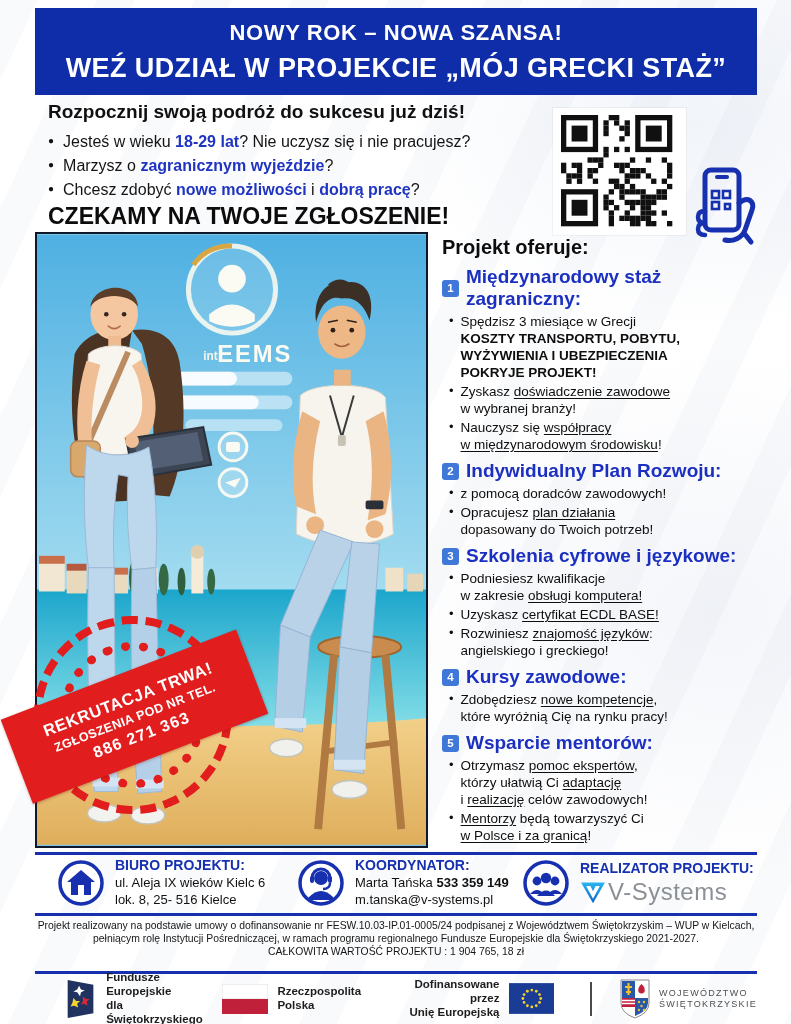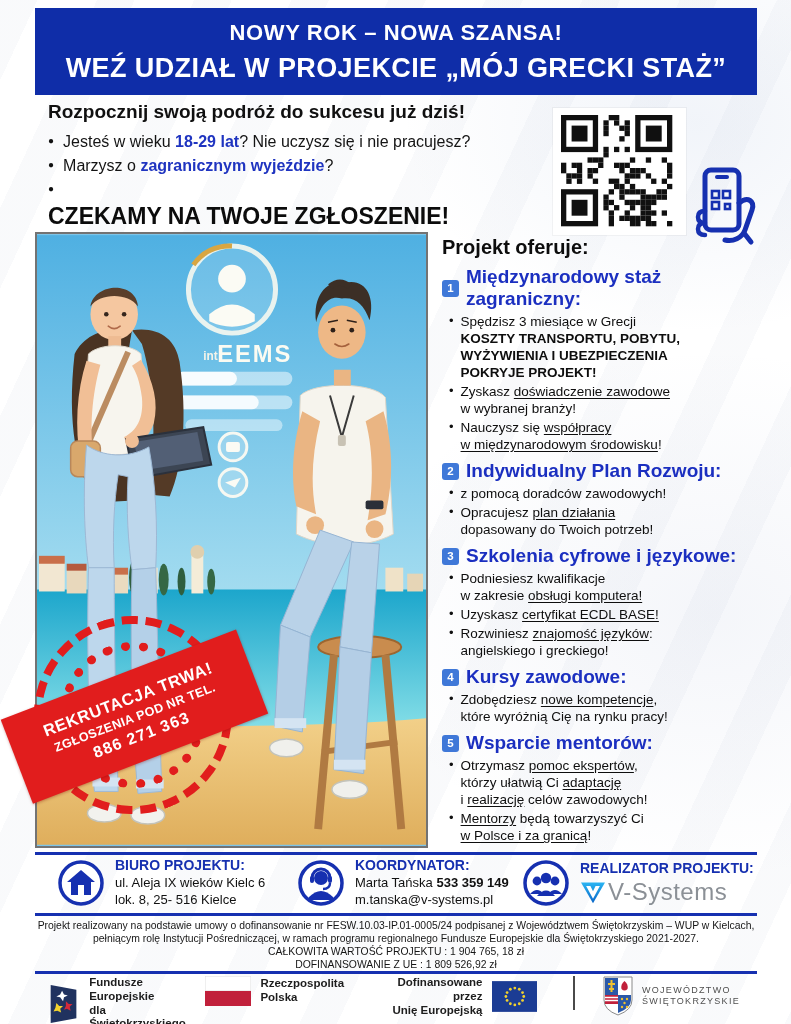--- a/index.html
+++ b/index.html
@@ -28,21 +28,21 @@
   .cta { position:absolute; left:48px; top:203px; font-size:23px; font-weight:800; color:#0c0c0c; z-index:2; }
 
   
   .qr-card { position:absolute; left:553px; top:108px; width:133px; height:127px; background:#fff;
     padding:5px; box-shadow:0 0 0 1px rgba(0,0,0,.04); z-index:2; }
   .qr-card svg { width:100%; height:100%; display:block; }
   .phone-wrap { position:absolute; left:681px; top:167px; width:86px; height:80px; z-index:2; }
   .phone-wrap svg { width:100%; height:100%; }
 
   
-  .illu { position:absolute; left:35px; top:232px; width:393px; height:616px; border:2px solid #737373; z-index:2; background:#7cc4e8; }
+  .illu { position:absolute; left:35px; top:232px; width:393px; height:616px; border:2px solid #0f172a; z-index:2; background:#7cc4e8; }
   .illu svg.scene { position:absolute; inset:0; width:100%; height:100%; }
 
   
   .stamp { position:absolute; left:-8px; top:374px; width:224px; height:240px; z-index:4; }
   .stamp-rot { position:absolute; inset:0; transform:rotate(-21deg); }
   .ring-outer { position:absolute; left:10px; top:6px; width:198px; height:198px; border:8px dashed #e11d1d; border-radius:50%; }
   .ring-dots { position:absolute; left:36px; top:32px; width:146px; height:146px; border:9px dotted #e11d1d; border-radius:50%; }
   .band { position:absolute; left:-16px; top:62px; width:252px; height:90px; background:#e11d1d;
     display:flex; flex-direction:column; align-items:center; justify-content:center; gap:3px;
     box-shadow:0 1px 3px rgba(120,0,0,.35); }
@@ -79,21 +79,21 @@
   .cline { font-size:13px; color:#111; line-height:1.3; }
   .cline b { font-weight:800; }
   .brandrow { display:flex; align-items:center; gap:2px; margin-top:1px; }
   .brandrow svg { width:26px; height:24px; }
   .brandname { font-size:24px; color:#8b9096; letter-spacing:.5px; }
 
   .fineprint { position:absolute; left:35px; top:919px; width:722px; text-align:center; z-index:2; }
   .fineprint div { font-size:10.4px; color:#161616; line-height:1.25; }
 
   
-  .logos { position:absolute; left:18px; top:976px; width:722px; height:46px; display:flex; align-items:flex-start; z-index:2; }
+  .logos { position:absolute; left:35px; top:976px; width:722px; height:46px; display:flex; align-items:center; z-index:2; }
   .logo-item { display:flex; align-items:center; gap:9px; }
   .lt { font-size:11.5px; font-weight:700; color:#1d1d1d; line-height:1.2; }
   .lt.right { text-align:right; }
   .li-fe { width:205px; padding-left:26px; }
   .li-pl { width:178px; }
   .li-eu { width:190px; justify-content:flex-end; }
   .lg-div { width:2px; height:34px; background:#4a4a4a; margin:0 28px 0 36px; }
   .li-woj .lt { font-weight:400; font-size:9px; letter-spacing:1.3px; color:#4f4f4f; }
 </style>
 </head>
@@ -112,20 +112,21 @@
         <li>
           <span class="dot" style="font-size: 10px; line-height: 2.2;">●</span>
           <span><span class="sg sg-n">Jesteś w wieku </span><span class="sg sg-a">18-29 lat</span><span class="sg sg-n">? Nie uczysz się i nie pracujesz?</span></span>
         </li>
         <li>
           <span class="dot" style="font-size: 10px; line-height: 2.2;">●</span>
           <span><span class="sg sg-n">Marzysz o </span><span class="sg sg-a">zagranicznym wyjeździe</span><span class="sg sg-n">?</span></span>
         </li>
         <li>
           <span class="dot" style="font-size: 10px; line-height: 2.2;">●</span>
+          <span><span class="sg sg-n">Chcesz zdobyć </span><span class="sg sg-a">nowe możliwości</span><span class="sg sg-n"> i </span><span class="sg sg-a">dobrą pracę</span><span class="sg sg-n">?</span></span>
         </li>
       </ul>
   </div>
   <div class="cta">CZEKAMY NA TWOJE ZGŁOSZENIE!</div>
 
   <div class="qr-card">
     <svg id="qr-svg" viewBox="0 0 123 117">
         <rect x="3" y="2" width="111.3" height="111.3" fill="#ffffff"></rect>
         <rect x="50.699999999999996" y="2" width="5.3" height="5.3" fill="#101010"></rect>
         <rect x="56" y="2" width="5.3" height="5.3" fill="#101010"></rect>
@@ -580,21 +581,20 @@
           <span class="brandname">V-Systems</span>
         </div>
       </div>
     </div>
   </div>
 
   <div class="fineprint">
       <div>Projekt realizowany na podstawie umowy o dofinansowanie nr FESW.10.03-IP.01-0005/24 podpisanej z Województwem Świętokrzyskim – WUP w Kielcach,</div>
       <div>pełniącym rolę Instytucji Pośredniczącej, w ramach programu regionalnego Fundusze Europejskie dla Świętokrzyskiego 2021-2027.</div>
       <div>CAŁKOWITA WARTOŚĆ PROJEKTU : 1 904 765, 18 zł</div>
-      <div>DOFINANSOWANIE Z UE : 1 809 526,92 zł</div>
     </div>
 
   <div class="logos">
     <div class="logo-item li-fe">
       <svg width="38" height="44" viewBox="0 0 38 44">
         <path d="M7,2 L34,7 L34,37 L7,42 Z" fill="#20325f"></path>
         <polygon points="19,8 21,12 25,13 21,15 20,19 17,15 13,14 17,12" fill="#fff"></polygon>
         <polygon points="13,21 16,24 20,24 17,27 18,31 14,29 10,30 12,26" fill="#f2d22e"></polygon>
         <polygon points="23,19 26,22 30,22 27,25 28,29 24,27 21,28 23,24" fill="#d3293a"></polygon>
       </svg>

